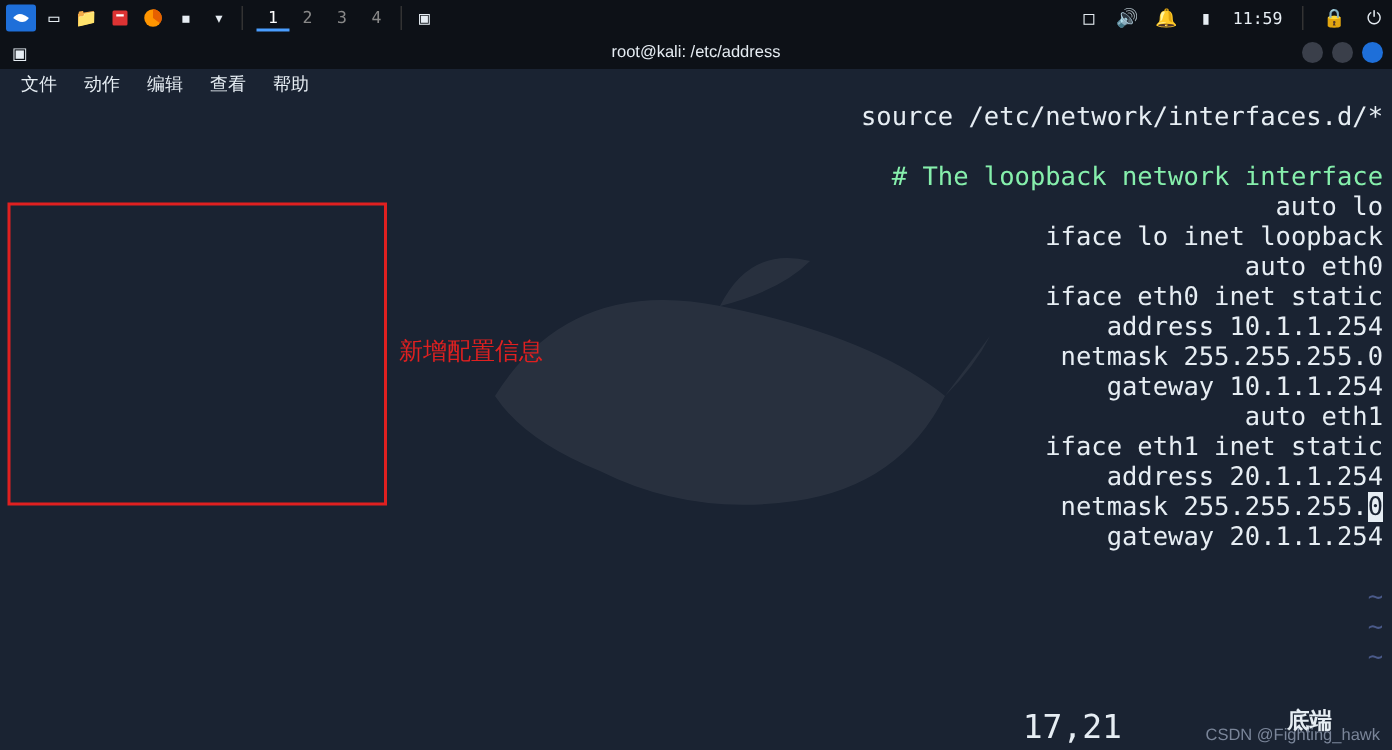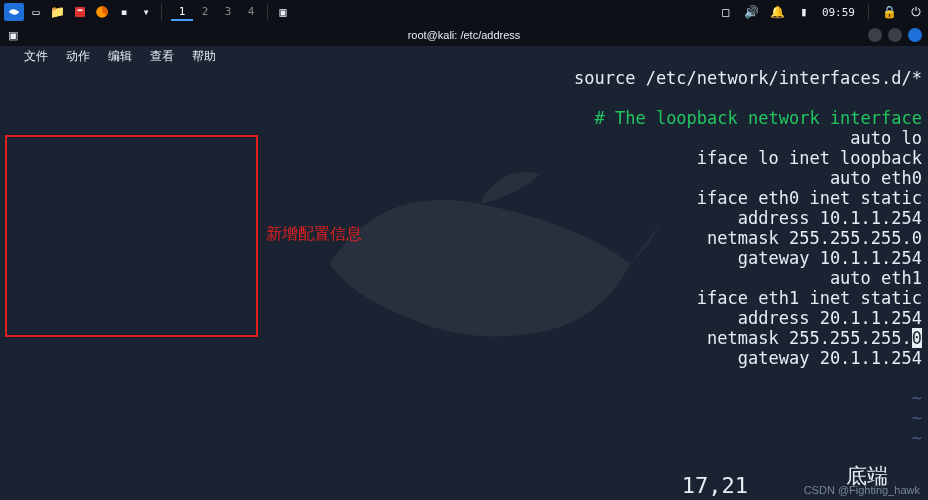--- a/index.html
+++ b/index.html
@@ -20,37 +20,37 @@
   
   .term-window { position: absolute; top: 24px; left: 0; right: 0; bottom: 0; background: #1a2332; }
   .term-title { height: 22px; background: #0d1117; display: flex; align-items: center; justify-content: center; color: #e6edf3; font-size: 11px; font-family: sans-serif; position: relative; }
   .term-title-icon { position: absolute; left: 8px; font-size: 11px; color: #e6edf3; }
   .win-btns { position: absolute; right: 6px; display: flex; gap: 6px; }
   .win-btn { width: 14px; height: 14px; border-radius: 50%; }
   .win-btn.min { background: #3a3f4a; }
   .win-btn.max { background: #3a3f4a; }
   .win-btn.close { background: #1e6fd9; }
   
-  .menubar { height: 20px; display: flex; align-items: center; padding: 0 16px; gap: 2px; font-size: 12px; font-family: sans-serif; color: #e6edf3; }
+  .menubar { height: 20px; display: flex; align-items: center; padding: 0 6px; gap: 2px; font-size: 12px; font-family: sans-serif; color: #e6edf3; }
   .menu-item { padding: 0 8px; }
   
   .editor { padding: 2px 6px; font-size: 17px; line-height: 20px; font-family: 'DejaVu Sans Mono', monospace; color: #e6edf3; white-space: pre; position: relative; text-align: right; }
-  .comment { color: #22c55e; }
+  .comment { color: #86efac; }
   .tilde { color: #4a5a8a; }
   
   .red-box { position: absolute; border: 2px solid #e02020; top: 111px; left: 5px; width: 253px; height: 202px; pointer-events: none; }
   .annotation { position: absolute; top: 200px; left: 266px; color: #e02020; font-size: 16px; font-family: sans-serif; }
   
   .cursor { background: #e6edf3; color: #1a2332; }
   
   .watermark-url { position: absolute; bottom: 8px; left: 50%; transform: translateX(-50%); color: #2a9d3f; font-size: 24px; font-family: sans-serif; }
   .watermark-csdn { position: absolute; bottom: 4px; right: 8px; color: #7a8599; font-size: 11px; font-family: sans-serif; }
   
   .status-pos { position: absolute; bottom: 2px; right: 180px; color: #e6edf3; font-size: 22px; font-family: monospace; }
-  .status-mode { position: absolute; bottom: 10px; right: 40px; color: #e6edf3; font-size: 21px; font-family: sans-serif; }
+  .status-mode { position: absolute; bottom: 10px; right: 40px; color: #e6edf3; font-size: 15px; font-family: sans-serif; font-weight: bold; }
   
   .dragon-bg { position: absolute; top: 100px; left: 280px; width: 400px; height: 280px; opacity: 0.06; pointer-events: none; }
 </style>
 </head>
 <body>
 
 <div class="topbar">
   <div class="topbar-left">
     <div class="topbar-icon blue">
       <svg width="14" height="14" viewBox="0 0 24 24">
@@ -81,21 +81,21 @@
         <div class="ws-tab">4</div>
       </div>
     <div class="sep"></div>
     <div class="topbar-icon">▣</div>
   </div>
   <div class="topbar-right">
     <div class="tr-icon">□</div>
     <div class="tr-icon">🔊</div>
     <div class="tr-icon">🔔</div>
     <div class="tr-icon">▮</div>
-    <div class="clock">09:59</div>
+    <div class="clock">11:59</div>
     <div class="sep"></div>
     <div class="tr-icon">🔒</div>
     <div class="tr-icon">⏻</div>
   </div>
 </div>
 
 <div class="term-window">
   <div class="term-title">
     <span class="term-title-icon">▣</span>
     <span>root@kali: /etc/address</span>

